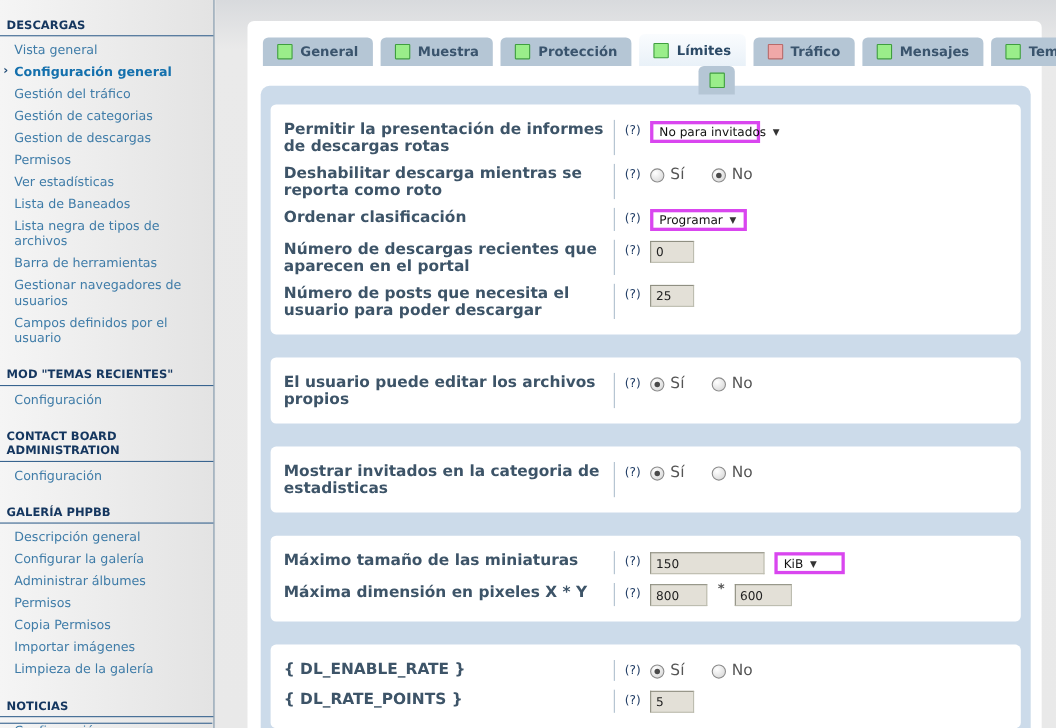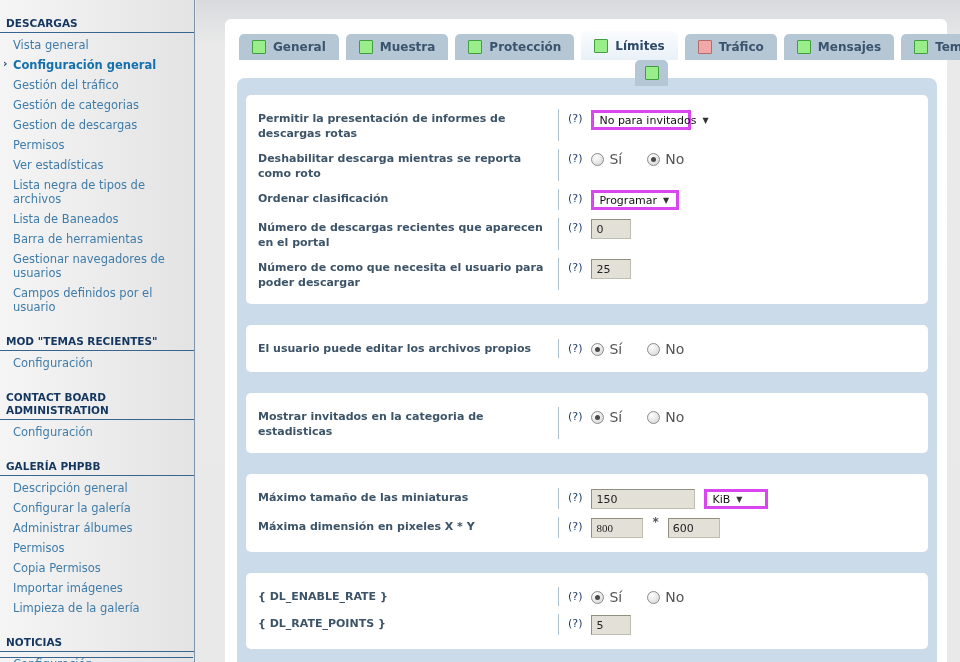--- a/index.html
+++ b/index.html
@@ -56,21 +56,21 @@
   }
   
   .bluebox{
     position:absolute;left:12px;top:59px;width:700px;height:620px;z-index:1;
     background:#ccdbea;border-radius:8px;box-sizing:border-box;padding:17px 9px;
   }
   .wpanel{background:#fff;border-radius:5px;padding:9px 0;margin-bottom:21px;}
   .frow{display:flex;align-items:stretch;padding:3px 12px;margin:2px 0;}
   .flabel{
     flex:none;width:300px;padding-right:6px;box-sizing:border-box;
-    font-size:11px;font-weight:bold;color:#3d5468;line-height:15px;padding-top:2px;
+    font-size:14px;font-weight:bold;color:#3d5468;line-height:15px;padding-top:2px;
   }
   .fctrl{
     flex:1;display:flex;align-items:flex-start;
     border-left:1px solid #aebfce;padding-left:9px;min-height:19px;
   }
   .help{font-size:11px;color:#223e66;margin-right:9px;padding-top:3px;cursor:pointer;white-space:nowrap;}
   .ctrls{display:flex;align-items:flex-start;gap:9px;padding-top:1px;flex-wrap:nowrap;}
   
   .sel{
     display:inline-flex;justify-content:flex-start;align-items:center;box-sizing:border-box;
@@ -102,22 +102,22 @@
   <div class="side-bottom-line"></div>
 <div class="side-section">
       <div class="side-title">DESCARGAS</div>
       <div class="side-item"><span>Vista general</span></div>
       <div class="side-item active"><span class="marker">›</span><span>Configuración general</span></div>
       <div class="side-item"><span>Gestión del tráfico</span></div>
       <div class="side-item"><span>Gestión de categorias</span></div>
       <div class="side-item"><span>Gestion de descargas</span></div>
       <div class="side-item"><span>Permisos</span></div>
       <div class="side-item"><span>Ver estadísticas</span></div>
+      <div class="side-item"><span>Lista de Baneados</span></div>
       <div class="side-item"><span>Lista negra de tipos de archivos</span></div>
-      <div class="side-item"><span>Lista de Baneados</span></div>
       <div class="side-item"><span>Barra de herramientas</span></div>
       <div class="side-item"><span>Gestionar navegadores de usuarios</span></div>
       <div class="side-item"><span>Campos definidos por el usuario</span></div>
     </div>
     <div class="side-section">
       <div class="side-title">MOD "TEMAS RECIENTES"</div>
       <div class="side-item"><span>Configuración</span></div>
     </div>
     <div class="side-section">
       <div class="side-title">CONTACT BOARD ADMINISTRATION</div>
@@ -219,21 +219,21 @@
           <div class="frow">
             <div class="flabel">Número de descargas recientes que aparecen en el portal</div>
             <div class="fctrl">
               <span class="help">(?)</span>
               <div class="ctrls">
                 <span class="tin" style="width: 40px;">0</span>
               </div>
             </div>
           </div>
           <div class="frow">
-            <div class="flabel">Número de como que necesita el usuario para poder descargar</div>
+            <div class="flabel">Número de posts que necesita el usuario para poder descargar</div>
             <div class="fctrl">
               <span class="help">(?)</span>
               <div class="ctrls">
                 <span class="tin" style="width: 40px;">25</span>
               </div>
             </div>
           </div>
         </div>
         <div class="wpanel">
           <div class="frow">
@@ -283,21 +283,21 @@
                   <span class="arr">▼</span>
                 </span>
               </div>
             </div>
           </div>
           <div class="frow">
             <div class="flabel">Máxima dimensión en pixeles X * Y</div>
             <div class="fctrl">
               <span class="help">(?)</span>
               <div class="ctrls">
-                <span class="tin" style="width: 52px; font-family: Liberation Serif, serif;">800</span>
+                <span class="tin" style="width: 52px;">800</span>
                 <span class="star">*</span>
                 <span class="tin" style="width: 52px;">600</span>
               </div>
             </div>
           </div>
         </div>
         <div class="wpanel">
           <div class="frow">
             <div class="flabel">{ DL_ENABLE_RATE }</div>
             <div class="fctrl">

